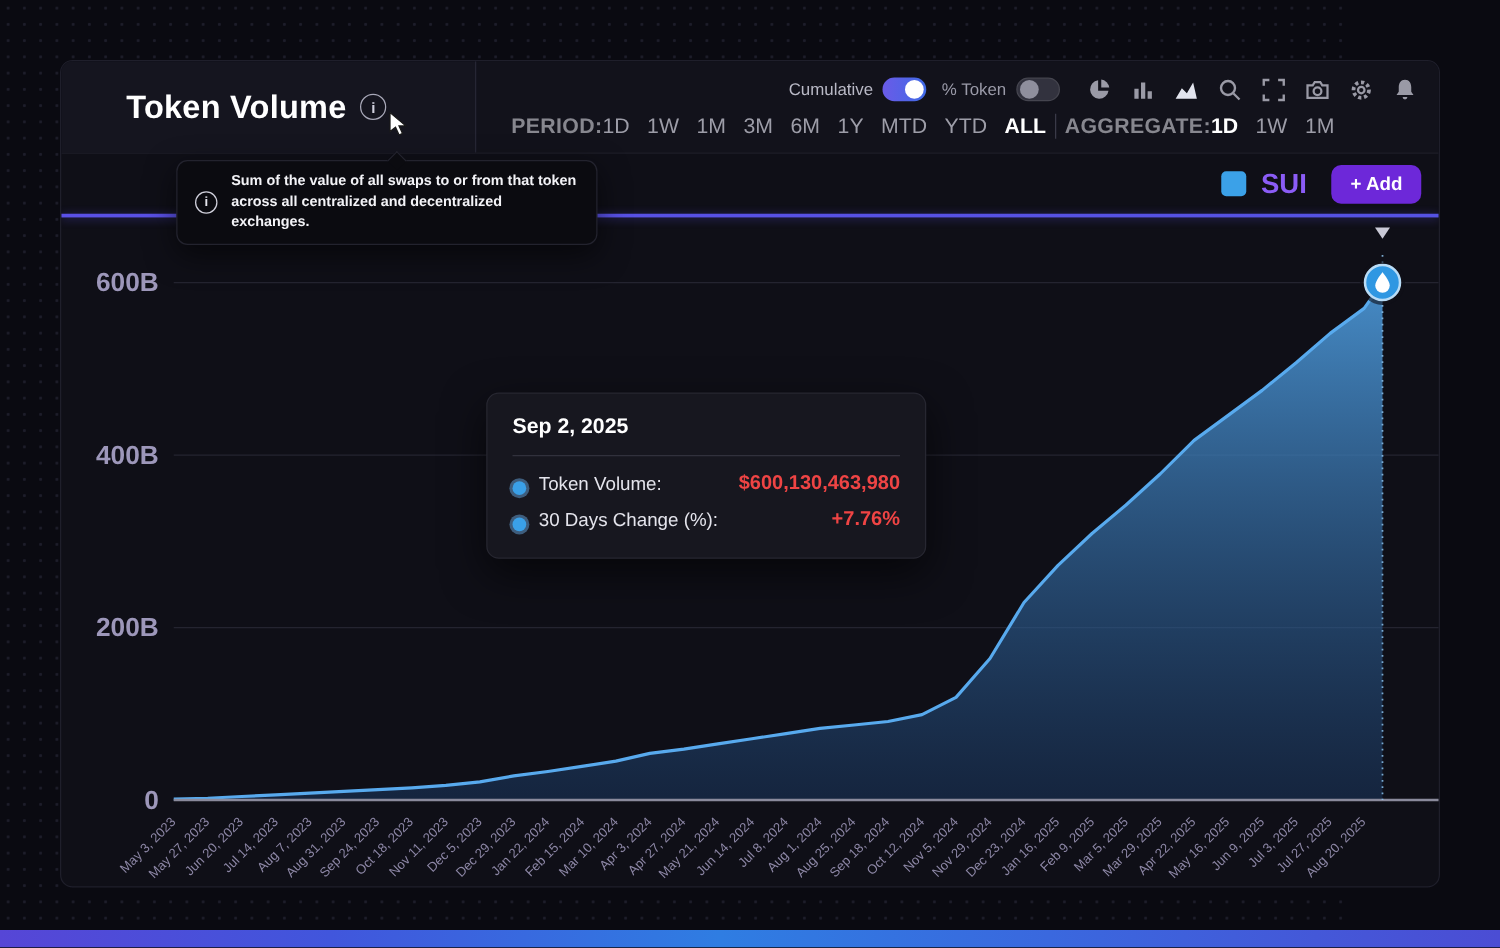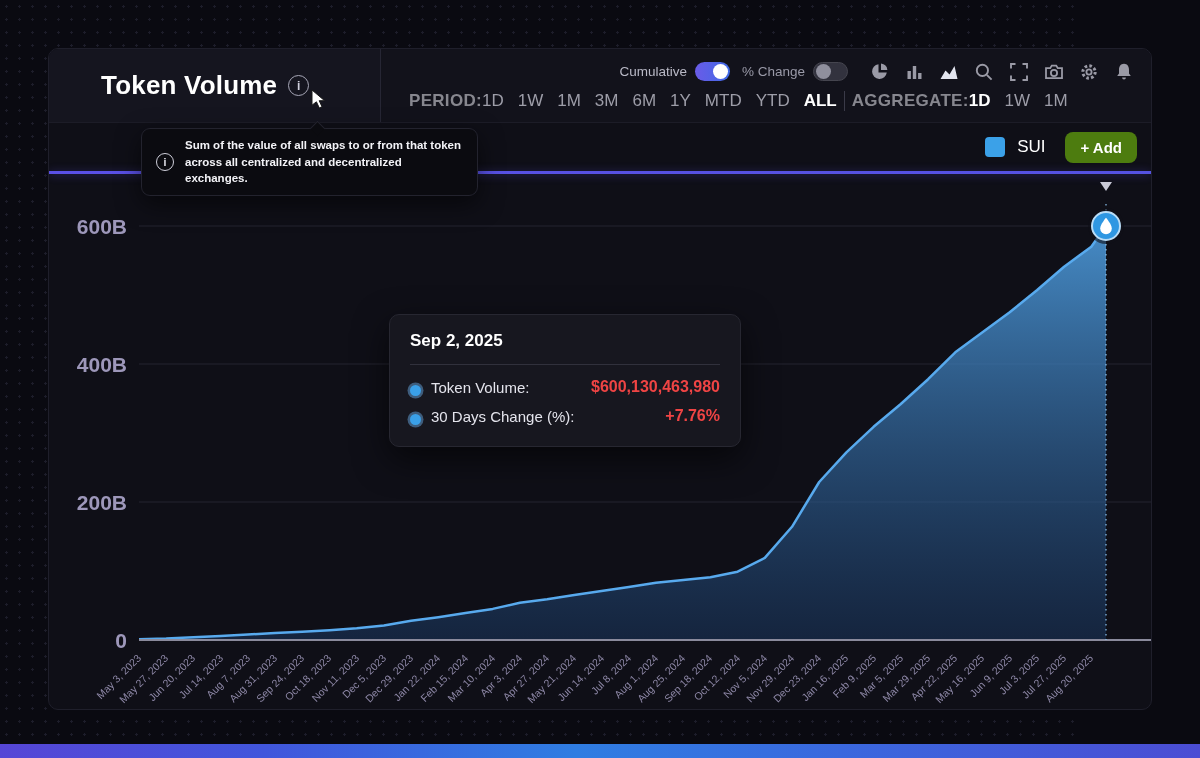--- a/index.html
+++ b/index.html
@@ -40,22 +40,22 @@
   .row-label { font-size:17px; font-weight:700; color:#87878f; letter-spacing:.3px; }
   .opt { font-size:17px; color:#9d9da8; font-weight:500; }
   .opt.selected { color:#ffffff; font-weight:700; }
   #period-options, #aggregate-options { display:flex; align-items:center; gap:14px; }
   .vdiv { width:1px; height:20px; background:#3a3a48; margin:0 7px; }
 
   
   .legend-row { height:48px; display:flex; align-items:center; justify-content:flex-end;
                 gap:12px; padding-right:14px; }
   .legend-swatch { width:20px; height:20px; border-radius:4px; background:#3ba1e8; }
-  .legend-token { font-size:17px; color:#ffffff; font-weight:400; margin-right:8px; }
-  .add-btn { background:#4d7c0f; color:#ffffff; font-size:15px; font-weight:600;
+  .legend-token { font-size:22px; color:#8b5cf6; font-weight:700; margin-right:8px; }
+  .add-btn { background:#6d28d9; color:#ffffff; font-size:15px; font-weight:600;
              padding:7px 15px; border-radius:8px; border:none; }
 
   .accent-line { height:3px; background:linear-gradient(90deg,#5a50e6,#5552e2);
                  box-shadow:0 1px 8px rgba(90,80,230,.45); }
 
   
   .chart-area { position:relative; height:536px; }
   #chart-svg { position:absolute; left:0; top:0; }
   .y-label { position:absolute; width:78px; text-align:right; font-size:21px; font-weight:600;
              color:#9d97ba; left:0; }
@@ -112,21 +112,21 @@
       </div>
       <div class="controls">
         <div class="controls-top">
           <div class="toggle-group">
             <span class="ctl-label">Cumulative</span>
             <span class="toggle on">
                 <span class="knob"></span>
               </span>
           </div>
           <div class="toggle-group">
-            <span class="ctl-label dim">% Change</span>
+            <span class="ctl-label dim">% Token</span>
             <span class="toggle off">
                 <span class="knob"></span>
               </span>
           </div>
           <div class="icons">
             <span class="icon-btn">
               <svg width="19" height="19" viewBox="0 0 19 19">
                   <path d="M8.5 2.2 A7.4 7.4 0 1 0 16.8 10.5 L8.5 10.5 Z" fill="#9a9aa6"></path>
                   <path d="M11 1.6 A7.4 7.4 0 0 1 17.4 8 L11 8 Z" fill="#9a9aa6"></path>
                 </svg>

